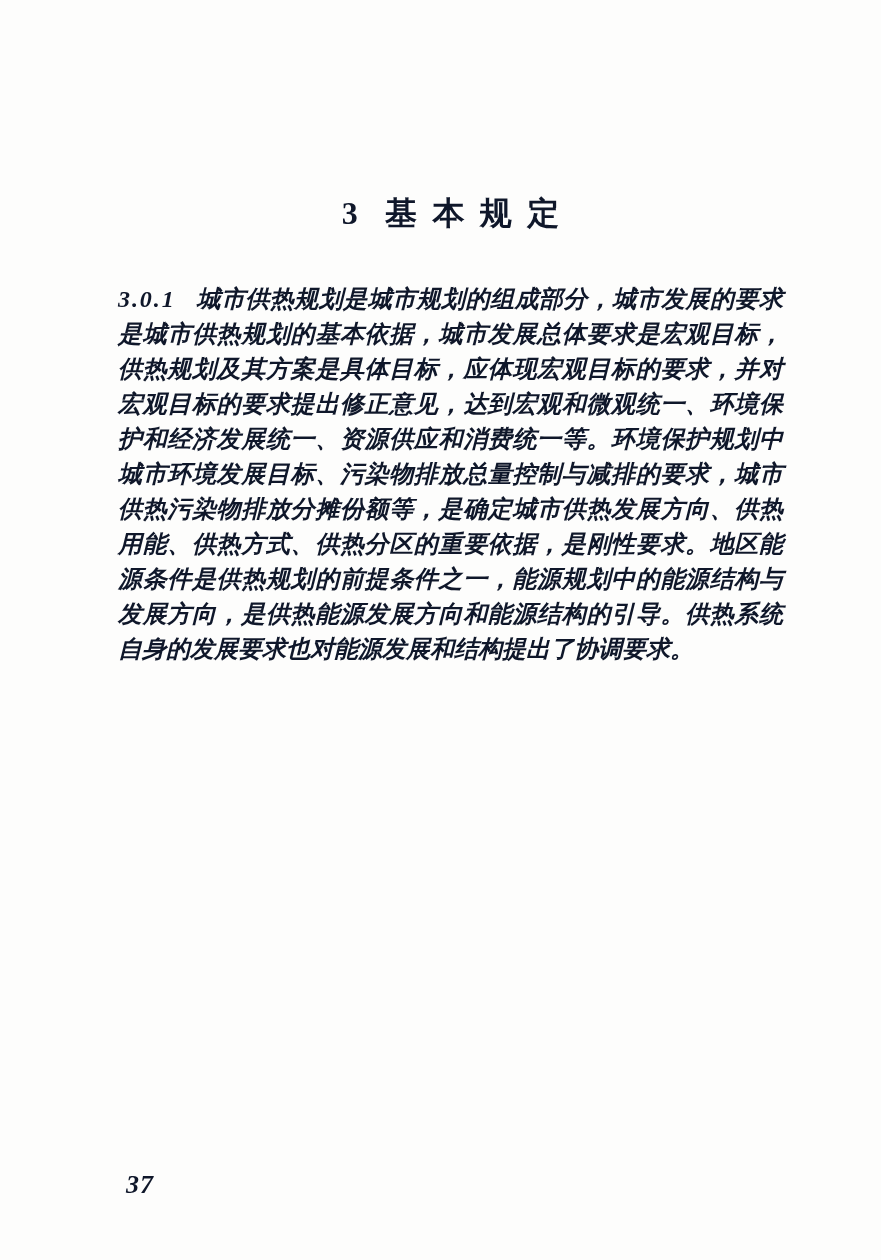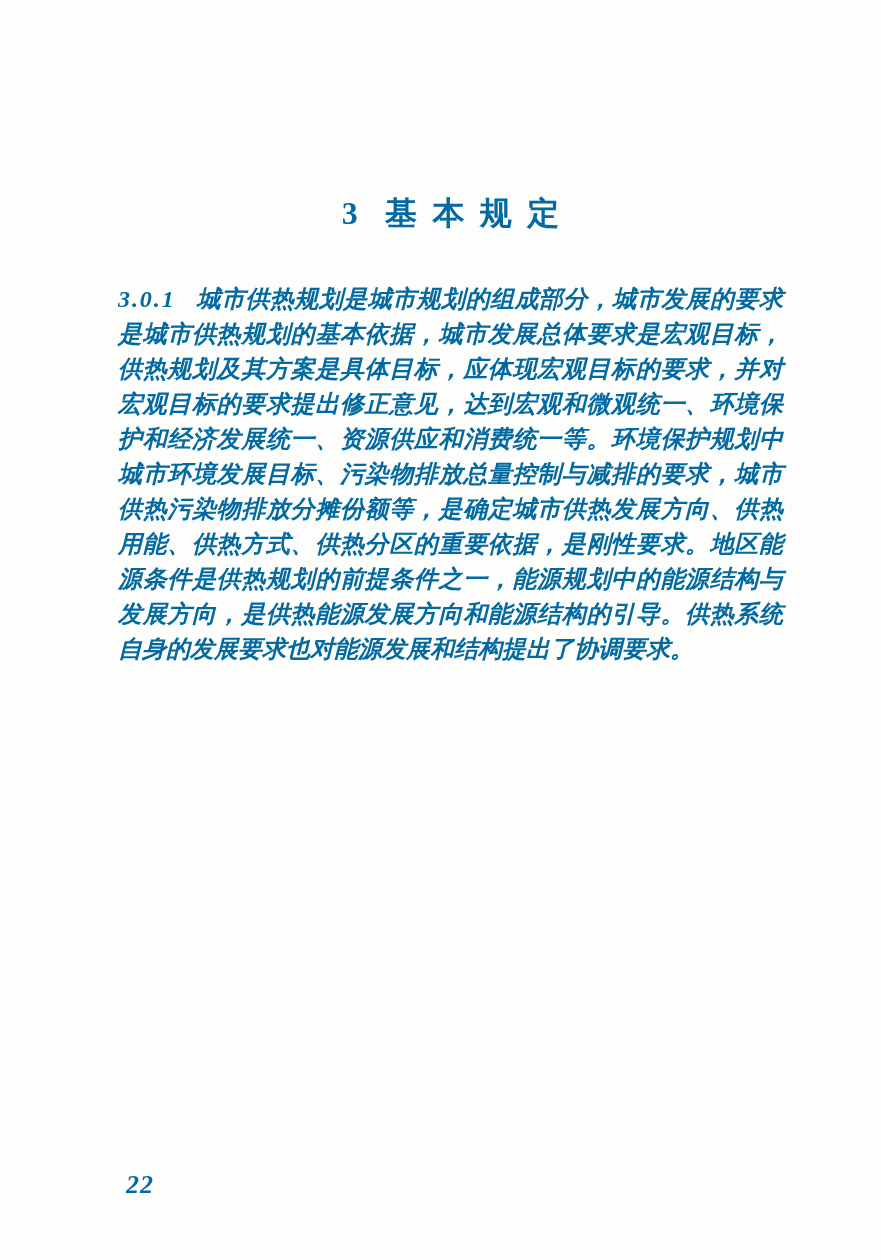--- a/index.html
+++ b/index.html
@@ -7,21 +7,21 @@
     padding: 0;
     background: #ffffff;
   }
   .page {
     width: 881px;
     height: 1260px;
     background: #fdfdfc;
     position: relative;
     overflow: hidden;
     font-family: "Liberation Serif", "DejaVu Serif", serif;
-    color: #0369a1;
+    color: #0f172a;
   }
   .content {
     position: absolute;
     left: 114px;
     top: 0;
     width: 673px;
   }
   .chapter-heading {
     margin-top: 190px;
     height: 46px;
@@ -79,14 +79,14 @@
 
     <div class="clauses">
 
       <p class="clause"><span class="clause-num">3.0.1</span><span>城市供热规划是城市规划的组成部分，城市发展的要求是城市供热规划的基本依据，城市发展总体要求是宏观目标，供热规划及其方案是具体目标，应体现宏观目标的要求，并对宏观目标的要求提出修正意见，达到宏观和微观统一、环境保护和经济发展统一、资源供应和消费统一等。环境保护规划中城市环境发展目标、污染物排放总量控制与减排的要求，城市供热污染物排放分摊份额等，是确定城市供热发展方向、供热用能、供热方式、供热分区的重要依据，是刚性要求。地区能源条件是供热规划的前提条件之一，能源规划中的能源结构与发展方向，是供热能源发展方向和能源结构的引导。供热系统自身的发展要求也对能源发展和结构提出了协调要求。</span></p>
 
 
 
     </div>
   </div>
 
-  <div class="page-number">22</div>
+  <div class="page-number">37</div>
 </div>
 
 </body></html>

